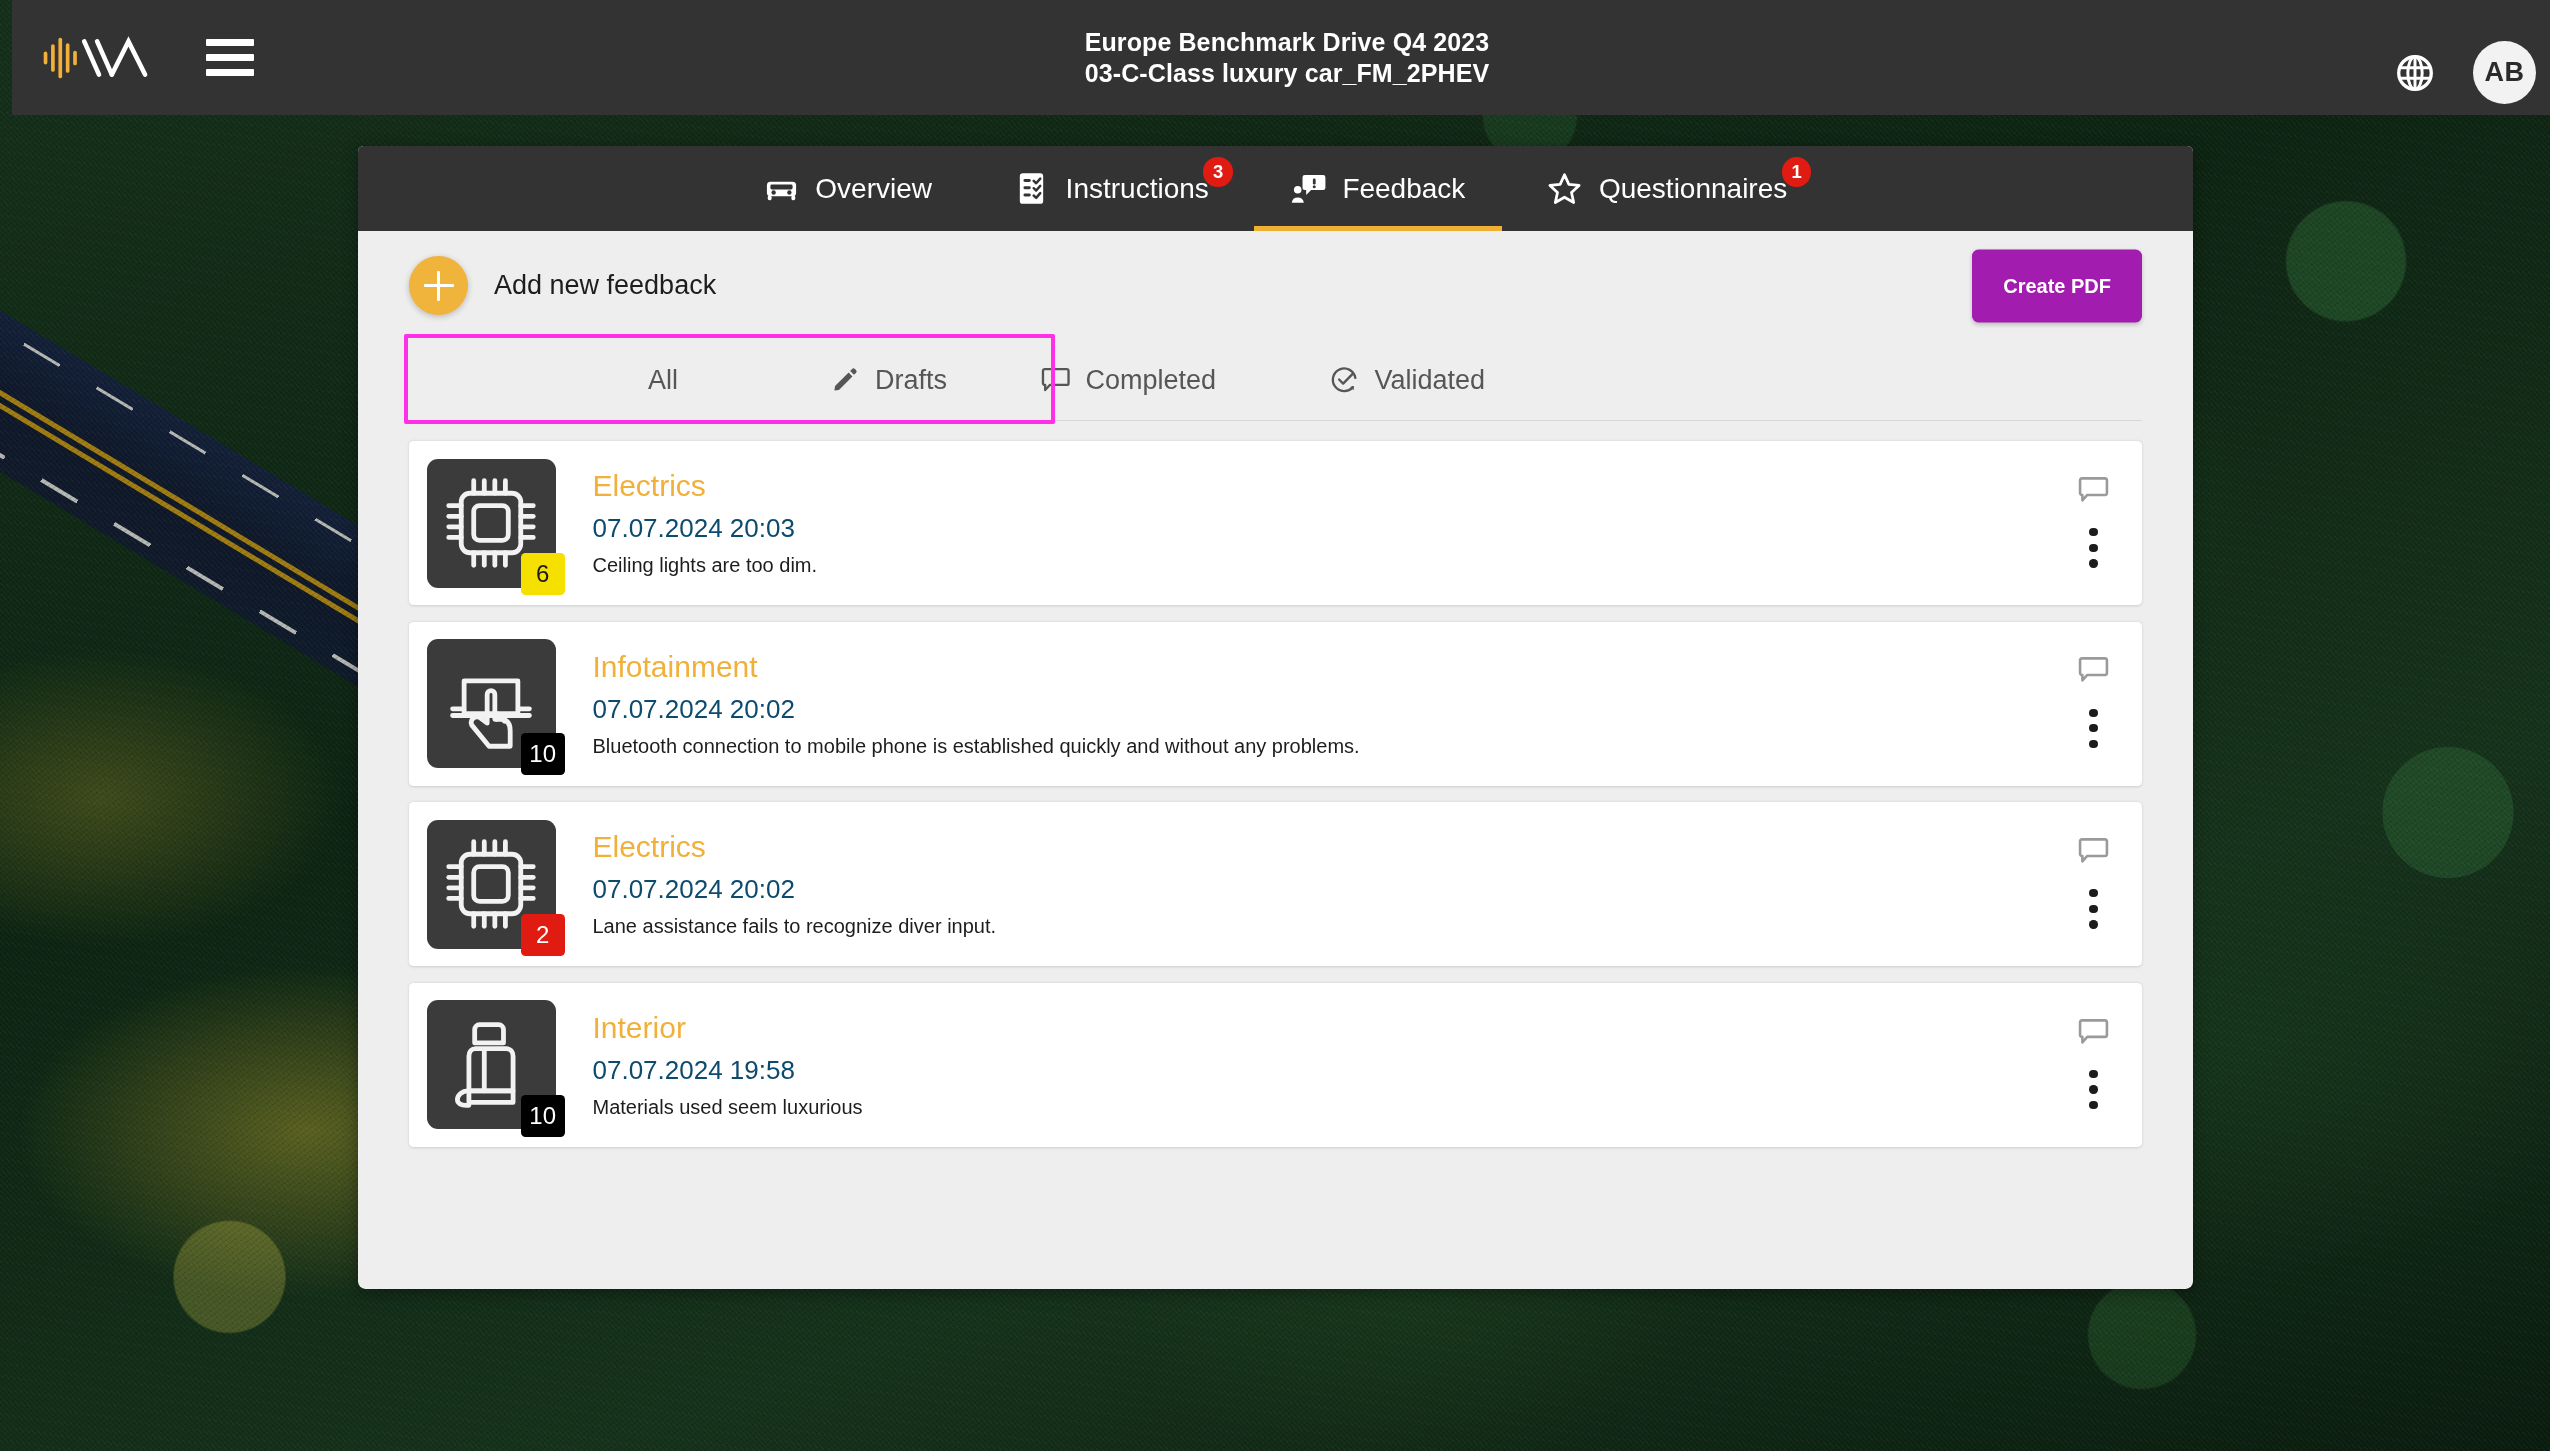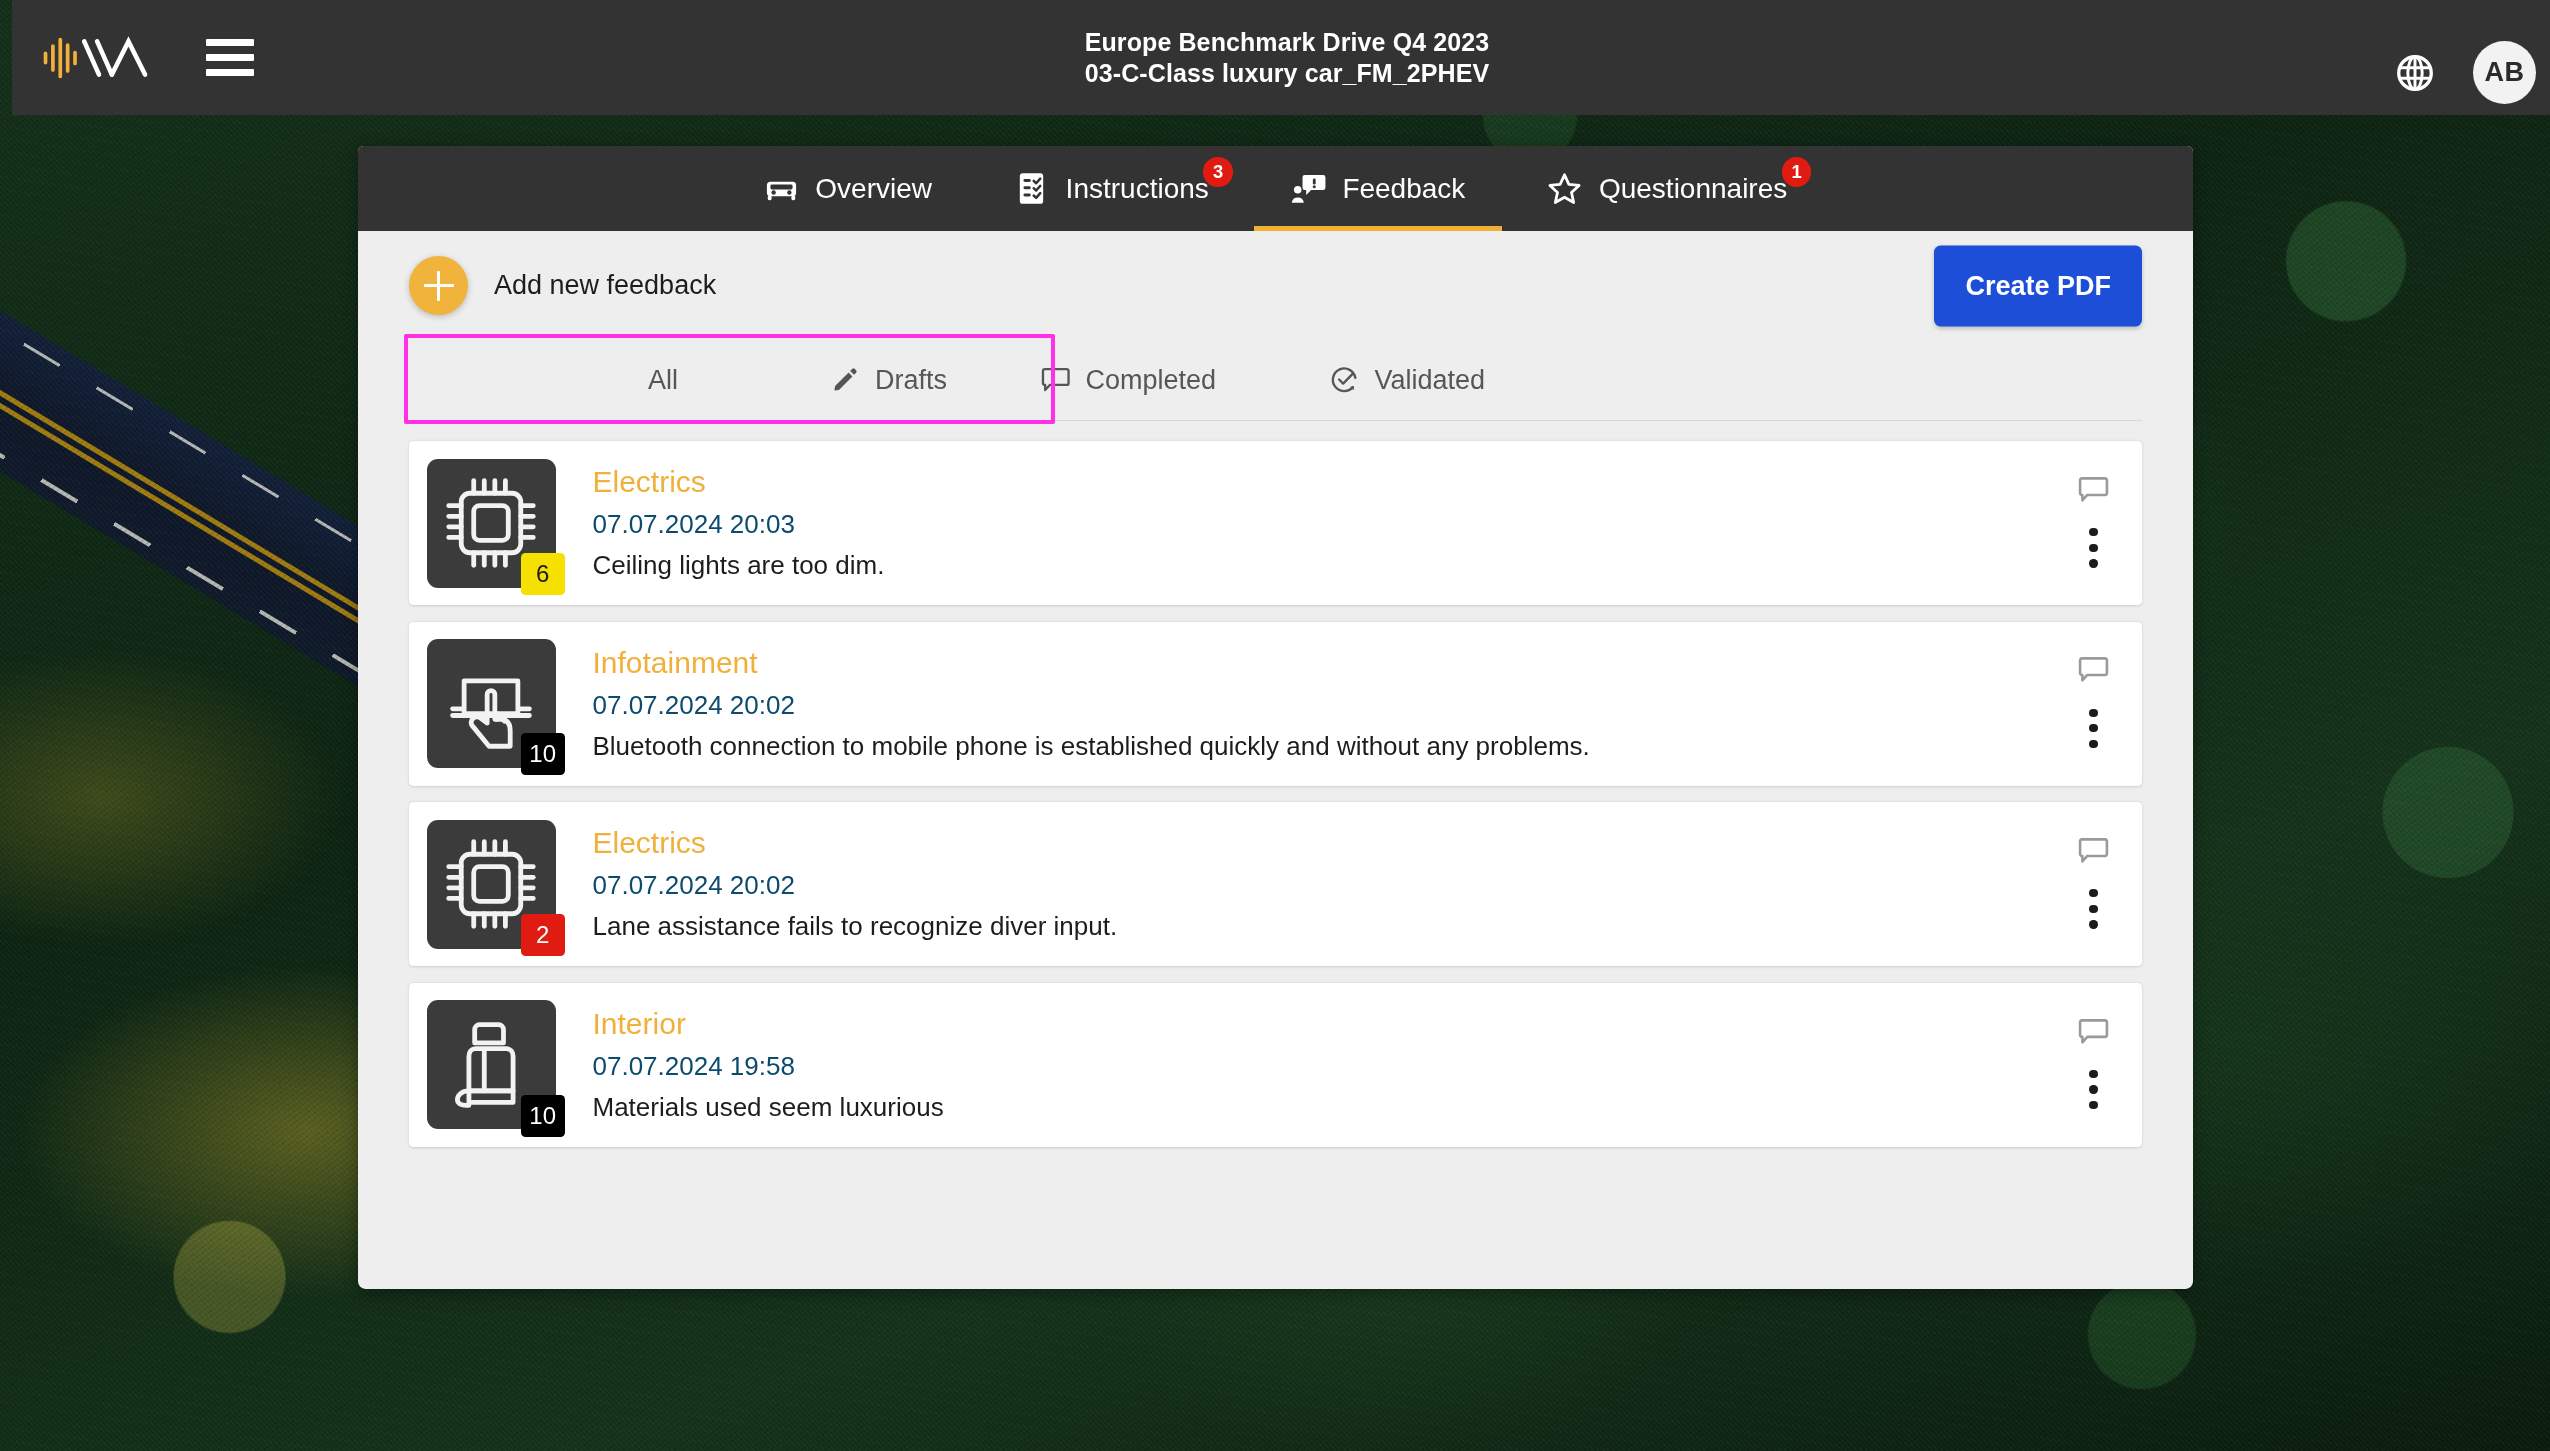--- a/index.html
+++ b/index.html
@@ -147,24 +147,24 @@
     display:flex; align-items:center; justify-content:center;
     box-shadow: 0 1.8px 6.5px rgba(0,0,0,.22);
     cursor: pointer; flex: none;
   }
   #fab .plus-v { position:absolute; width: 3.7px; height: 30px; background:#fff; border-radius:0.9px; }
   #fab .plus-h { position:absolute; width: 30px; height: 3.7px; background:#fff; border-radius:0.9px; }
   #fab-inner { position: relative; width: 30px; height: 30px; display:flex; align-items:center; justify-content:center; }
   #addlabel { margin-left: 26px; font-size: 27px; color: #1d1d1d; }
   #createpdf {
     position: absolute; right: 0; top: 50%; transform: translateY(-50%);
-    background: #1d4ed8; color: #fff;
+    background: #a21caf; color: #fff;
     border: none; border-radius: 6.5px;
     font-family: "Liberation Sans", sans-serif;
-    font-size: 27px; font-weight: 700;
+    font-size: 20px; font-weight: 700;
     padding: 25px 31px;
     cursor: pointer;
     box-shadow: 0 1.8px 4.6px rgba(0,0,0,.2);
   }
 
   
   #filterbar-wrap { position: relative; }
   #filterbar {
     display: flex; align-items: center;
     height: 81px;
@@ -214,21 +214,21 @@
     display:flex; align-items:center; justify-content:center;
     line-height: 1;
   }
   .thumb .score.yellow { background: #f5e000; color: #1b1b1b; }
   .thumb .score.green  { background: #000000; color: #fff; }
   .thumb .score.red    { background: #e01b12; color: #fff; }
 
   .card-text { margin-left: 37px; display: flex; flex-direction: column; gap: 10px; }
   .card-cat { color: #f0b03a; font-size: 30px; }
   .card-date { color: #0c4a6e; font-size: 26px; }
-  .card-msg { color: #1d1d1d; font-size: 26px; }
+  .card-msg { color: #1d1d1d; font-size: 20px; }
 
   .card-actions {
     position: absolute; right: 33px; top: 0; bottom: 0;
     display: flex; flex-direction: column; align-items: center; justify-content: center; gap: 20px;
   }
   .comment-btn { cursor:pointer; display:flex; }
   .kebab { display:flex; flex-direction: column; gap: 7.4px; cursor: pointer; padding: 3.7px; }
   .kebab i { display:block; width: 8.3px; height: 8.3px; border-radius: 50%; background: #1c1c1c; }
 </style>
 </head>

